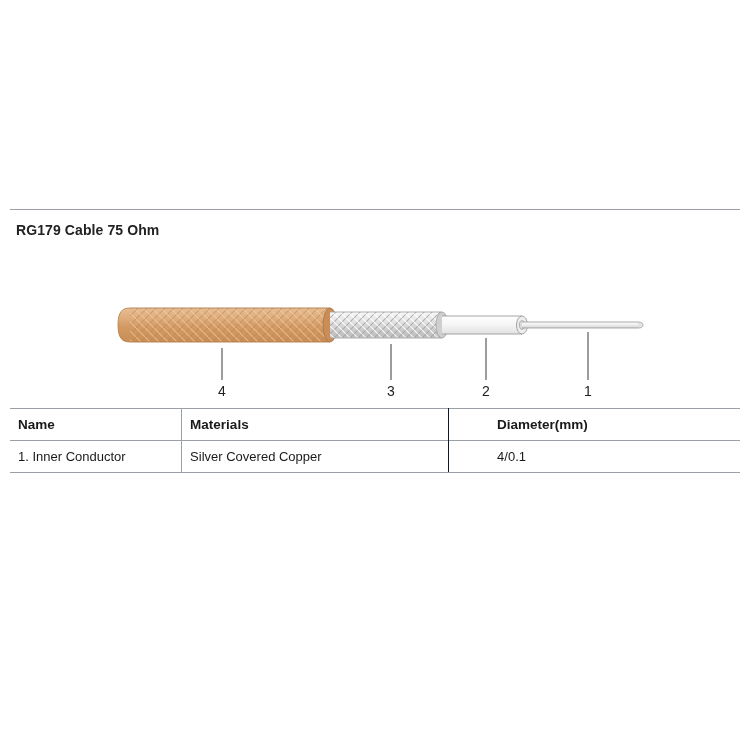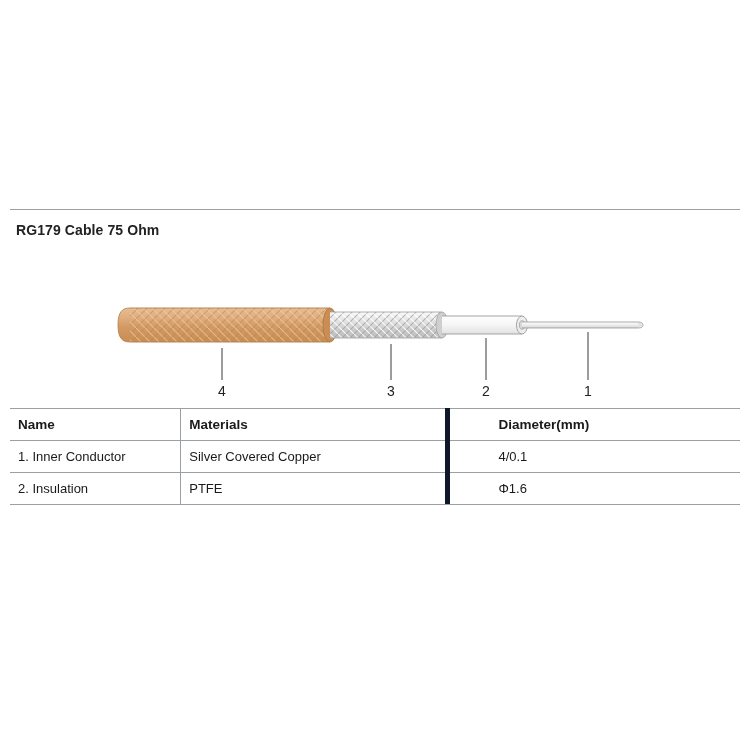--- a/index.html
+++ b/index.html
@@ -70,21 +70,21 @@
     color: #1a1a1a;
     vertical-align: middle;
     height: 18px;
   }
   table.spec th {
     font-weight: bold;
     font-size: 13.5px;
     margin-top: 16px;
   }
   table.spec .c0 { width: 175px; border-right: 1px solid #9aa0a6; }
-  table.spec .c1 { width: 290px; border-right: 5px solid #0f172a; }
+  table.spec .c1 { width: 290px; border-right: 1px solid #0f172a; }
   table.spec .c2 { width: 265px; padding-left: 48px; }
   table.spec tr.header td, table.spec tr.header th { border-top: 1px solid #9aa0a6; }
   table.spec tr:last-child td { border-bottom: 0; }
 </style>
 </head>
 <body>
 
 <div id="page">
 
   <div class="card">
@@ -175,22 +175,17 @@
         <tr class="header">
           <th class="c0">Name</th>
           <th class="c1">Materials</th>
           <th class="c2">Diameter(mm)</th>
         </tr>
         <tr>
           <td class="c0">1. Inner Conductor</td>
           <td class="c1">Silver Covered Copper</td>
           <td class="c2">4/0.1</td>
         </tr>
-        <tr>
-          <td class="c0">2. Insulation</td>
-          <td class="c1">PTFE</td>
-          <td class="c2">Φ1.6</td>
-        </tr>
       </tbody>
     </table>
 
   </div>
 </div>
 
 </body></html>

